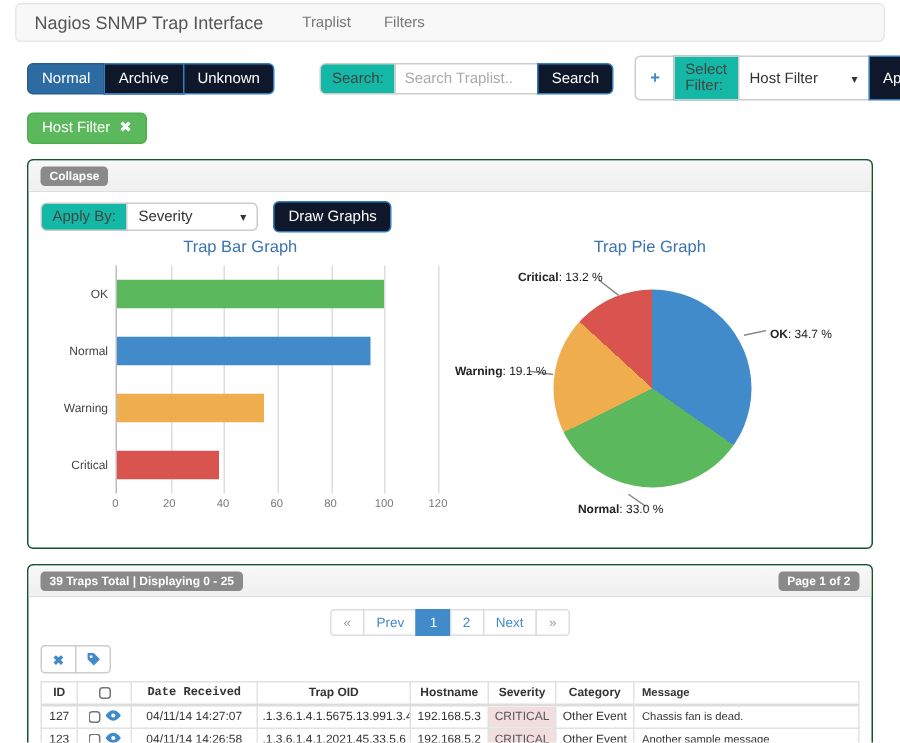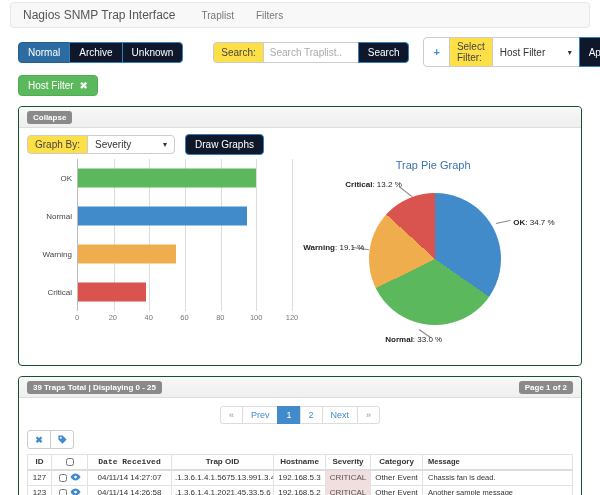--- a/index.html
+++ b/index.html
@@ -21,21 +21,21 @@
   .btn { font-size: 10px; border: 1px solid #ccc; background: #fff; color: #333;
          padding: 3px 9px; cursor: pointer; line-height: 1.3; }
   .btn-primary { background: #0f172a; border-color: #357ebd; color: #fff; }
   .btn-primary.active { background: #2d6ca2; border-color: #285e8e; }
   .btn-success { background: #5cb85c; border-color: #4cae4c; color: #fff; }
   .btn-group { display: inline-flex; }
   .btn-group .btn { border-radius: 0; margin-left: -1px; }
   .btn-group .btn:first-child { border-radius: 4px 0 0 4px; margin-left: 0; }
   .btn-group .btn:last-child { border-radius: 0 4px 4px 0; }
   .input-group { display: inline-flex; align-items: stretch; }
-  .addon { font-size: 10px; background: #fde047; border: 1px solid #ccc; color: #444;
+  .addon { font-size: 10px; background: #14b8a6; border: 1px solid #ccc; color: #444;
            padding: 3px 7px; display: flex; align-items: center; }
   .input-group > * { margin-left: -1px; }
   .input-group > *:first-child { margin-left: 0; border-radius: 4px 0 0 4px; }
   .input-group > *:last-child { border-radius: 0 4px 4px 0; }
   .text-input { font-size: 10px; border: 1px solid #ccc; padding: 3px 6px; width: 96px; outline: none; }
   .text-input::placeholder { color: #aaa; }
   .fake-select { font-size: 10px; border: 1px solid #ccc; background: #fff; padding: 3px 7px;
                  display: flex; align-items: center; gap: 14px; cursor: pointer; min-width: 88px;
                  justify-content: space-between; }
   .caret { font-size: 8px; color: #333; }
@@ -138,30 +138,31 @@
 </button>
 
 
 <div class="panel">
   <div class="panel-heading">
     <button class="badge-gray">Collapse</button>
   </div>
   <div class="panel-body">
     <div class="graphby-row">
       <div class="input-group">
-        <span class="addon">Graph By:</span>
+        <span class="addon">Apply By:</span>
         <div class="fake-select">
           <span>Severity</span>
           <span class="caret">▾</span>
         </div>
       </div>
       <button class="btn btn-primary">Draw Graphs</button>
     </div>
     <div class="charts">
       <div class="bar-chart">
+        <div class="chart-title" style="color: rgb(59, 115, 175);">Trap Bar Graph</div>
         <div class="bar-plot" id="bar-plot">
             <div class="gridline" style="left: 16.6667%;"></div>
             <div class="gridline" style="left: 33.3333%;"></div>
             <div class="gridline" style="left: 50%;"></div>
             <div class="gridline" style="left: 66.6667%;"></div>
             <div class="gridline" style="left: 83.3333%;"></div>
             <div class="gridline" style="left: 100%;"></div>
             <div class="bar-row">
               <span class="bar-cat">OK</span>
               <div class="bar" style="width: 83.3333%; background: rgb(92, 184, 92);"></div>

